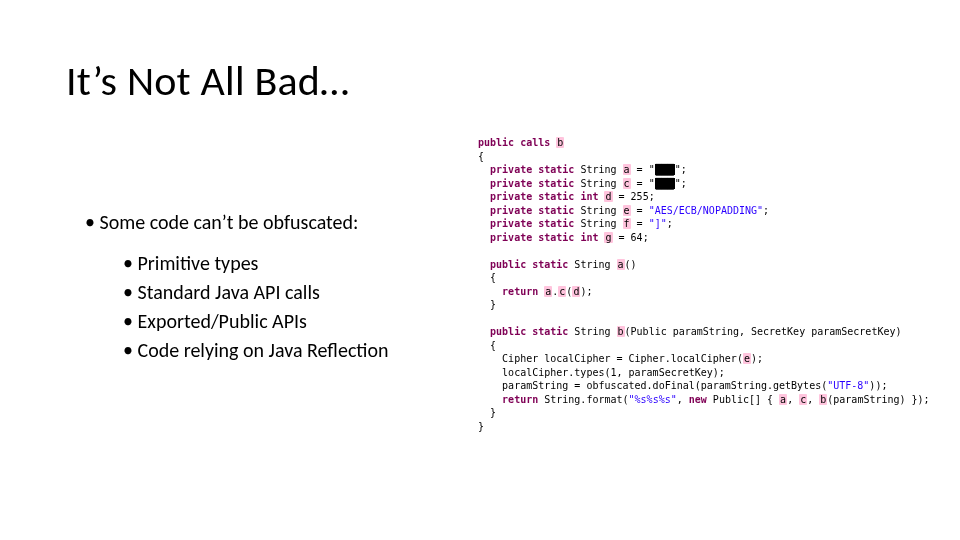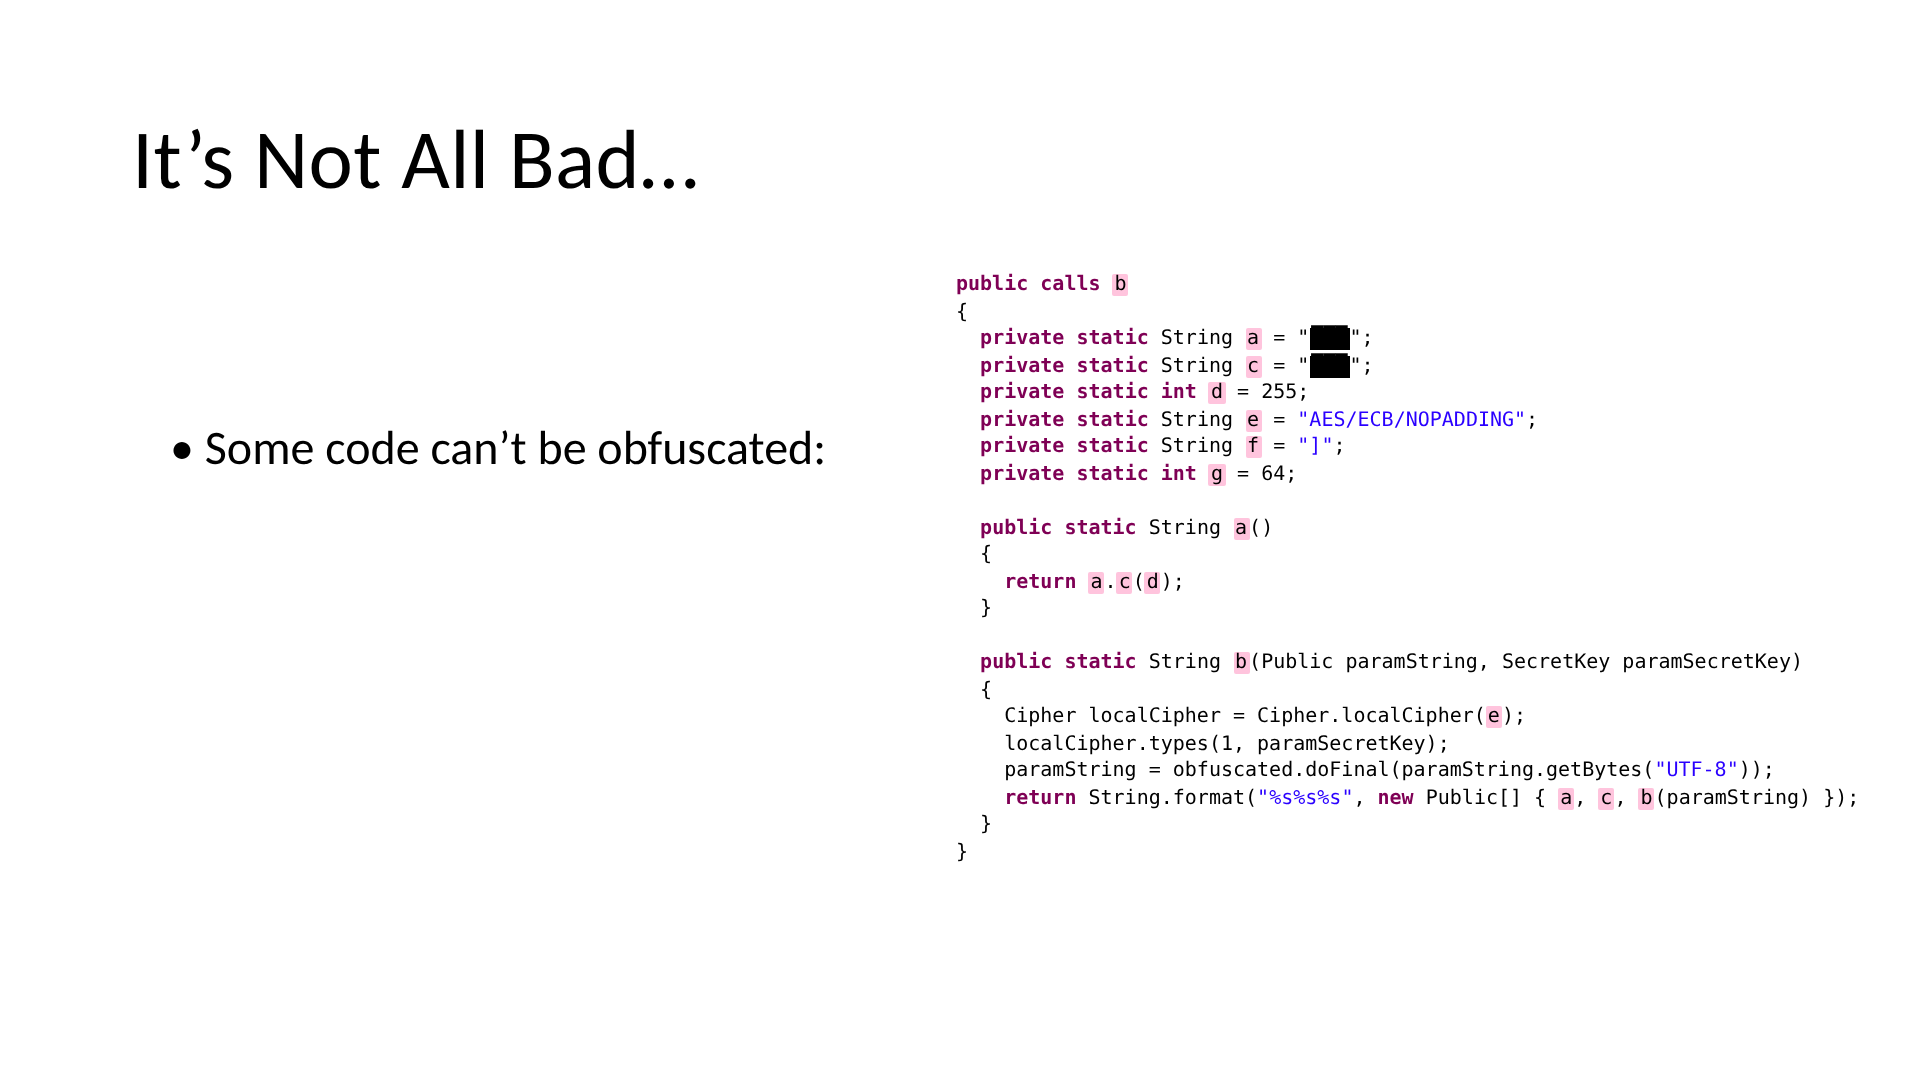--- a/index.html
+++ b/index.html
@@ -26,21 +26,21 @@
     font-weight: 400;
     letter-spacing: 0.2px;
   }
   .body-col {
     position: absolute;
     left: 85px;
     top: 210px;
     width: 370px;
   }
   .lead-bullet {
-    font-size: 24px;
+    font-size: 20px;
     line-height: 1.25;
     margin-bottom: 14px;
     text-indent: -14px;
     padding-left: 14px;
   }
   .lead-bullet::before {
     content: "• ";
   }
   .sub-list {
     list-style: none;
@@ -85,20 +85,26 @@
 </style>
 </head>
 <body>
 
 <div class="slide">
 
   <div class="title">It’s Not All Bad…</div>
 
   <div class="body-col">
     <div class="lead-bullet">Some code can’t be obfuscated:</div>
+    <ul class="sub-list">
+      <li>Primitive types</li>
+      <li>Standard Java API calls</li>
+      <li>Exported/Public APIs</li>
+      <li>Code relying on Java Reflection</li>
+    </ul>
   </div>
 
   <div class="code-panel"><span class="kw">public</span> <span class="kw">calls</span> <span class="obf">b</span>
 <span>{</span>
   <span class="kw">private</span> <span class="kw">static</span> <span>String</span> <span class="obf">a</span> <span>= "</span><span class="redact">███</span><span>";</span>
   <span class="kw">private</span> <span class="kw">static</span> <span>String</span> <span class="obf">c</span> <span>= "</span><span class="redact">███</span><span>";</span>
   <span class="kw">private</span> <span class="kw">static</span> <span class="kw">int</span> <span class="obf">d</span> <span>= 255;</span>
   <span class="kw">private</span> <span class="kw">static</span> <span>String</span> <span class="obf">e</span> <span>= </span><span class="str">"AES/ECB/NOPADDING"</span><span>;</span>
   <span class="kw">private</span> <span class="kw">static</span> <span>String</span> <span class="obf">f</span> <span>= </span><span class="str">"]"</span><span>;</span>
   <span class="kw">private</span> <span class="kw">static</span> <span class="kw">int</span> <span class="obf">g</span> <span>= 64;</span>

